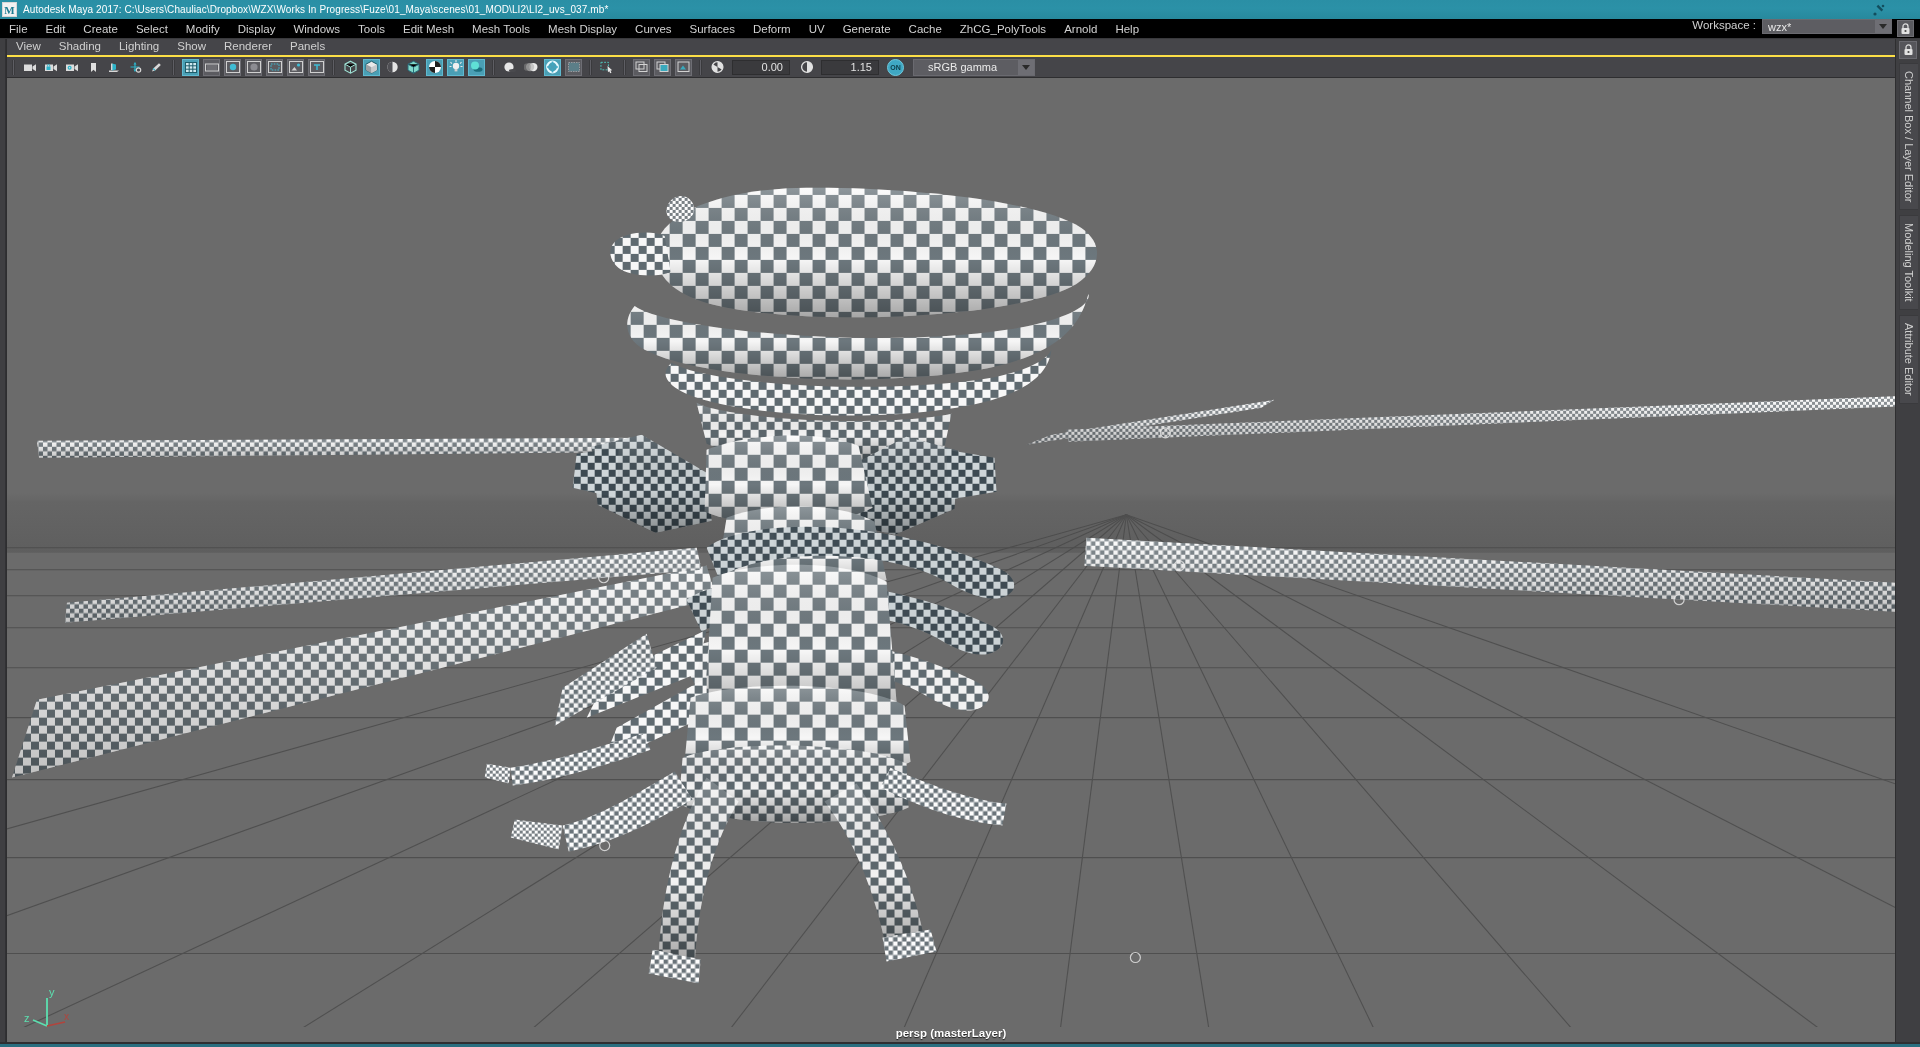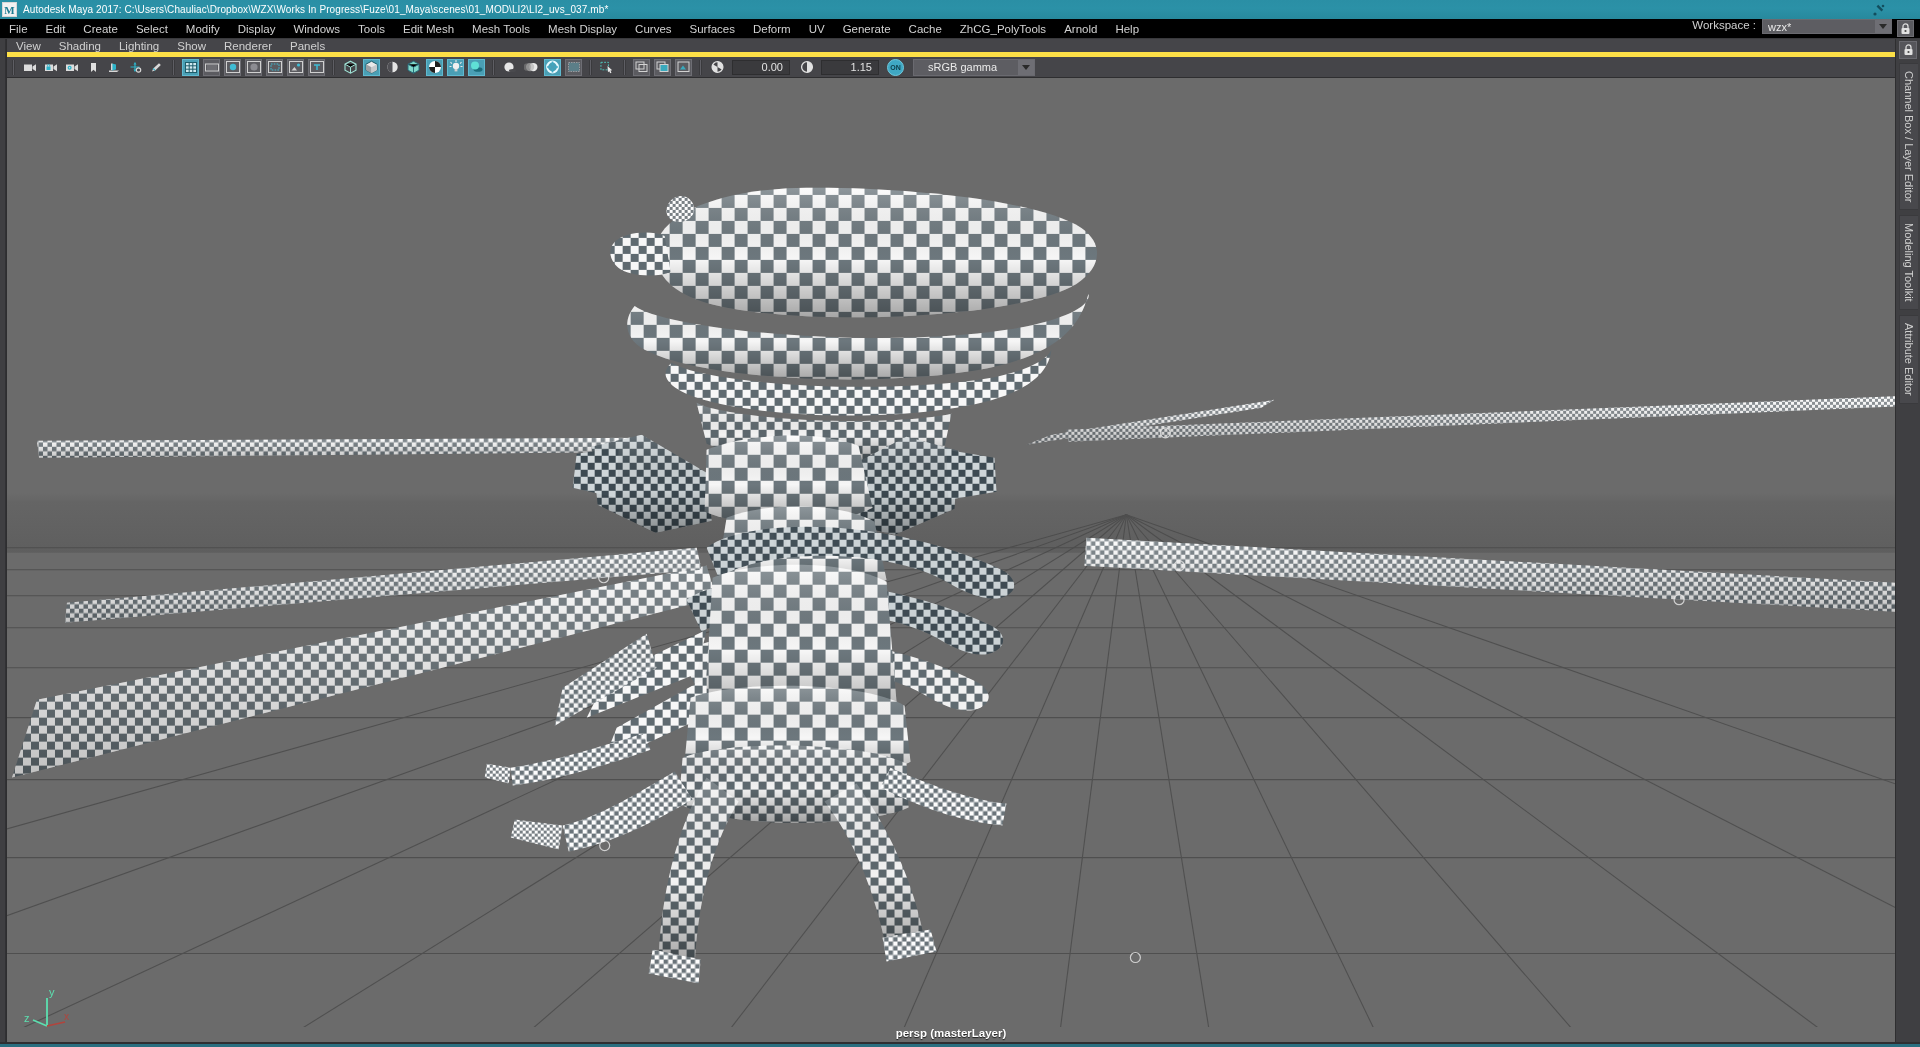--- a/index.html
+++ b/index.html
@@ -123,22 +123,22 @@
     flex: 1 1 auto;
     display: flex; flex-direction: column;
     min-width: 0;
     border-left: 1px solid #2e2e30;
   }
 
   
   .panel-menubar {
     height: 18px; flex: 0 0 18px;
     background: #454549;
-    display: flex; align-items: center;
-    border-bottom: 5px solid #fde047;
+    display: flex; align-items: flex-end;
+    border-bottom: 2px solid #fde047;
   }
   .panel-menubar .pitem {
     color: #d0d0d0; font-size: 11.5px;
     padding: 0 9px; line-height: 18px; height: 18px;
     cursor: default; white-space: nowrap;
   }
 
   
   .panel-toolbar {
     height: 21px; flex: 0 0 21px;

